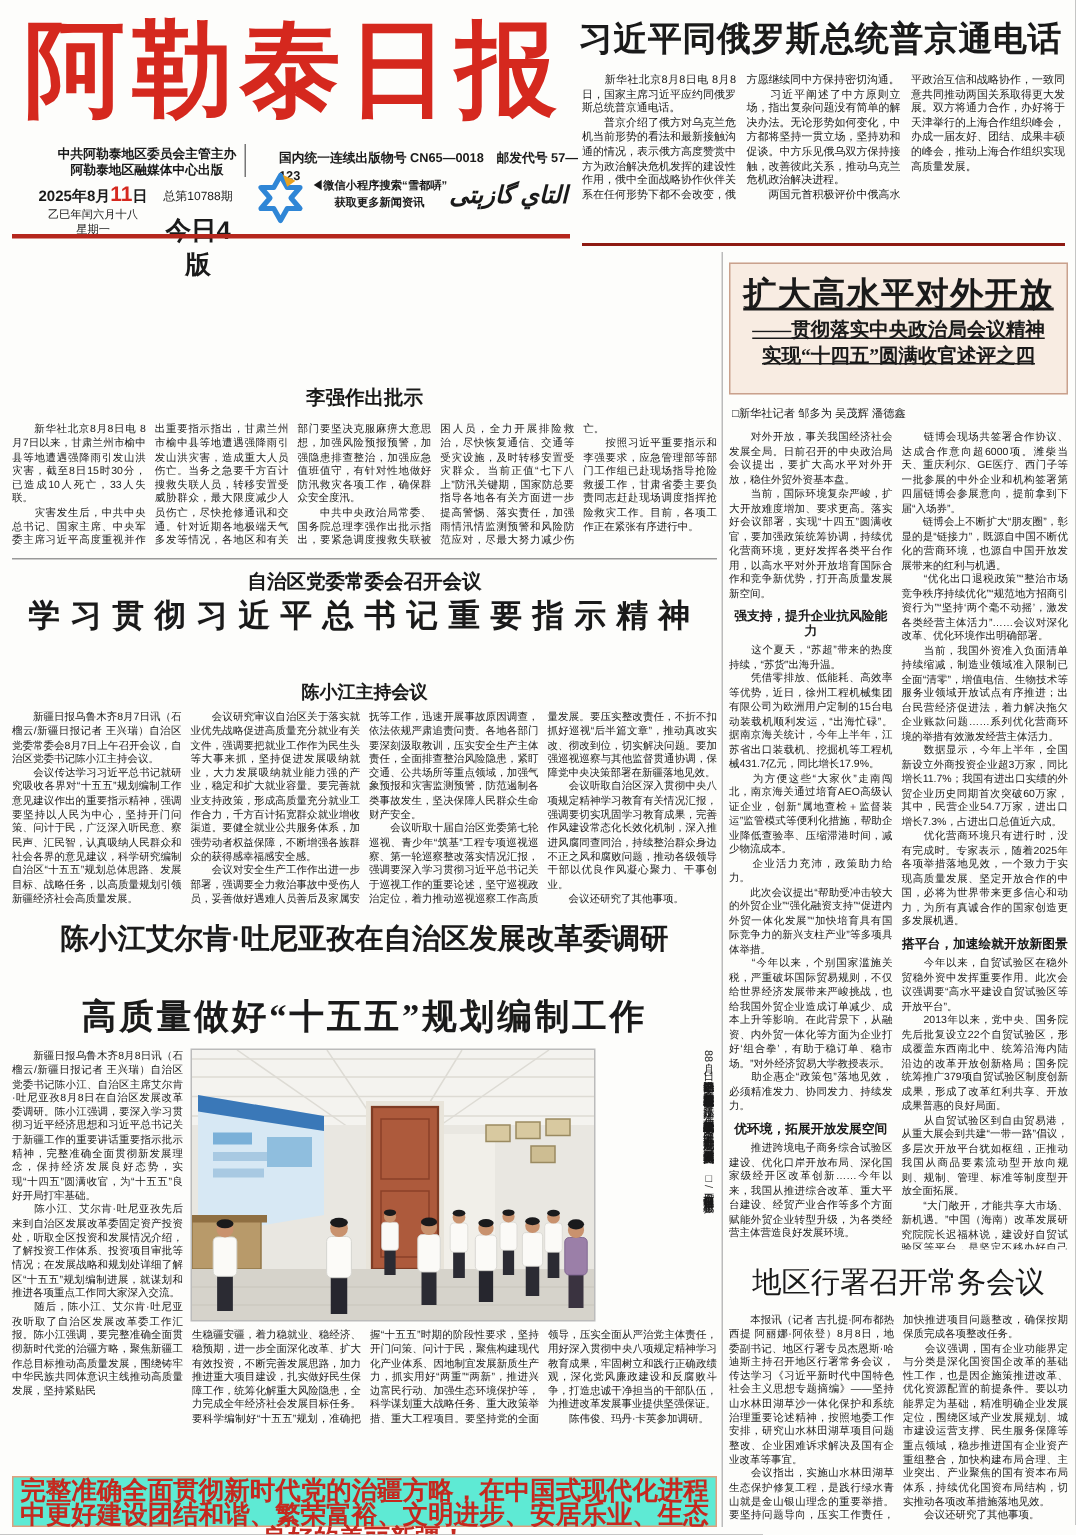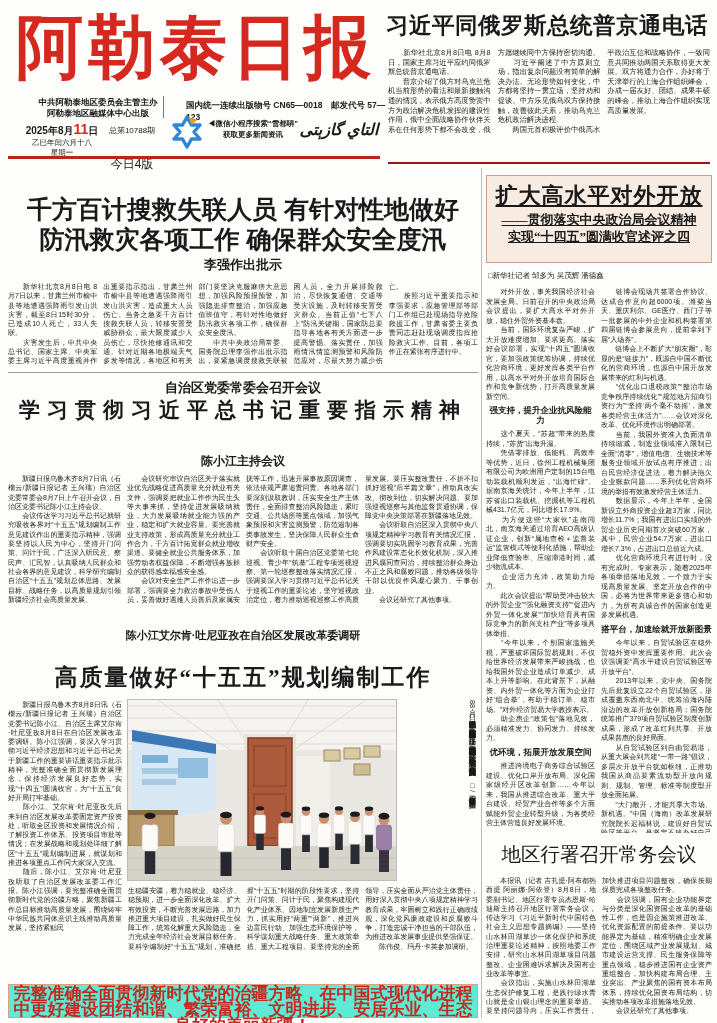--- a/index.html
+++ b/index.html
@@ -22,21 +22,21 @@
     font-size:67px; line-height:94px; letter-spacing:5px;
     color:#d5281e; text-align:center; transform:scaleY(1.04);
   }
   .pub-info { left:28px; top:97px; width:140px; font-size:8.5px; font-weight:bold; line-height:11px; text-align:center; }
   .date-block { left:12px; top:121px; width:100px; text-align:center; }
   .date-line1 { font-size:10px; font-weight:bold; }
   .date-day { color:#d5281e; font-size:14px; }
   .date-line2, .date-line3 { font-size:7.5px; line-height:10px; }
   .issue-block { left:102px; top:125px; width:60px; text-align:center; }
   .issue-no { font-size:8px; }
-  .pages-today { font-size:12px; font-weight:normal; margin-top:20px; }
+  .pages-today { font-size:17px; font-weight:bold; margin-top:6px; }
   .mast-vdiv { left:163px; top:96px; width:1px; height:22px; background:#777; }
   .cn-number { left:186px; top:100px; width:200px; font-size:8.5px; font-weight:bold; }
   .logo-wrap { left:170px; top:114px; width:34px; height:38px; }
   .wechat { left:206px; top:119px; width:94px; font-size:7.5px; font-weight:bold; line-height:10.5px; text-align:center; }
   .kazakh { left:298px; top:120px; width:82px; font-size:16px; font-weight:bold; font-style:italic; text-align:center; direction:rtl; }
   .rule-red-left { left:8px; top:156px; width:372px; height:2.5px; background:#b5271d; }
   .rule-red-right { left:388px; top:162px; width:322px; height:2px; background:#8e1a12; }
 
   
   .putin-head { left:386px; top:10px; width:326px; font-size:22.5px; font-weight:900; letter-spacing:0.5px; }
@@ -53,21 +53,21 @@
 
   
   .pm-kicker { left:8px; top:379px; width:470px; font-size:13px; font-weight:bold; }
   .pm-head1 { left:8px; top:396px; width:470px; font-size:21px; font-weight:900; letter-spacing:7px; }
   .pm-head2 { left:8px; top:424px; width:470px; font-size:21px; font-weight:900; letter-spacing:0.5px; }
   .pm-sub { left:8px; top:453px; width:470px; font-size:12px; font-weight:bold; }
   .pm-body { left:8px; top:474px; width:470px; height:134px;
     column-count:4; column-gap:6px; font-size:7px; line-height:9.3px; overflow:hidden; }
 
   
-  .rv-kicker { left:8px; top:628px; width:470px; font-size:11px; font-weight:bold; }
+  .rv-kicker { left:8px; top:613px; width:470px; font-size:19px; font-weight:bold; }
   .rv-head1 { left:8px; top:630px; width:470px; font-size:23px; font-weight:900; letter-spacing:3px; }
   .rv-head2 { left:8px; top:662px; width:470px; font-size:23px; font-weight:900; letter-spacing:2px; }
   .rv-leftcol { left:8px; top:700px; width:114px; height:278px; font-size:7px; line-height:9.3px; overflow:hidden; }
   .rv-photo { left:128px; top:700px; width:268px; height:180px; background:#e8e6e0; outline:1px solid #bbb; }
   .rv-caption { left:400px; top:700px; width:78px; height:180px;
     writing-mode:vertical-rl; font-size:7.3px; line-height:12px; overflow:hidden; }
   .rv-bottom { left:128px; top:886px; width:350px; height:92px;
     column-count:3; column-gap:6px; font-size:7px; line-height:9.3px; overflow:hidden; }
 
   
@@ -135,24 +135,20 @@
 
   <div class="abs rule-red-left"></div>
   <div class="abs rule-red-right"></div>
 
   <div class="abs putin-head">习近平同俄罗斯总统普京通电话</div>
   <div class="abs putin-body pw just">　　新华社北京8月8日电 8月8日，国家主席习近平应约同俄罗斯总统普京通电话。
 　　普京介绍了俄方对乌克兰危机当前形势的看法和最新接触沟通的情况，表示俄方高度赞赏中方为政治解决危机发挥的建设性作用，俄中全面战略协作伙伴关系在任何形势下都不会改变，俄方愿继续同中方保持密切沟通。
 　　习近平阐述了中方原则立场，指出复杂问题没有简单的解决办法。无论形势如何变化，中方都将坚持一贯立场，坚持劝和促谈。中方乐见俄乌双方保持接触，改善彼此关系，推动乌克兰危机政治解决进程。
 　　两国元首积极评价中俄高水平政治互信和战略协作，一致同意共同推动两国关系取得更大发展。双方将通力合作，办好将于天津举行的上海合作组织峰会，办成一届友好、团结、成果丰硕的峰会，推动上海合作组织实现高质量发展。</div>
 
-  <div class="abs ts-head ctr">
-    <div>千方百计搜救失联人员 有针对性地做好</div>
-    <div>防汛救灾各项工作 确保群众安全度汛</div>
-  </div>
   <div class="abs ts-sub ctr">李强作出批示</div>
   <div class="abs ts-body pw just">　　新华社北京8月8日电 8月7日以来，甘肃兰州市榆中县等地遭遇强降雨引发山洪灾害，截至8日15时30分，已造成10人死亡，33人失联。
 　　灾害发生后，中共中央总书记、国家主席、中央军委主席习近平高度重视并作出重要指示指出，甘肃兰州市榆中县等地遭遇强降雨引发山洪灾害，造成重大人员伤亡。当务之急要千方百计搜救失联人员，转移安置受威胁群众，最大限度减少人员伤亡，尽快抢修通讯和交通。针对近期各地极端天气多发等情况，各地区和有关部门要坚决克服麻痹大意思想，加强风险预报预警，加强隐患排查整治，加强应急值班值守，有针对性地做好防汛救灾各项工作，确保群众安全度汛。
 　　中共中央政治局常委、国务院总理李强作出批示指出，要紧急调度搜救失联被困人员，全力开展排险救治，尽快恢复通信、交通等受灾设施，及时转移安置受灾群众。当前正值“七下八上”防汛关键期，国家防总要指导各地各有关方面进一步提高警惕、落实责任，加强雨情汛情监测预警和风险防范应对，尽最大努力减少伤亡。
 　　按照习近平重要指示和李强要求，应急管理部等部门工作组已赴现场指导抢险救援工作，甘肃省委主要负责同志赶赴现场调度指挥抢险救灾工作。目前，各项工作正在紧张有序进行中。</div>
   <div class="abs hdiv1"></div>
 
   <div class="abs pm-kicker ctr">自治区党委常委会召开会议</div>
   <div class="abs pm-head1 ctr serif">学习贯彻习近平总书记重要指示精神</div>
   <div class="abs pm-sub ctr">陈小江主持会议</div>

